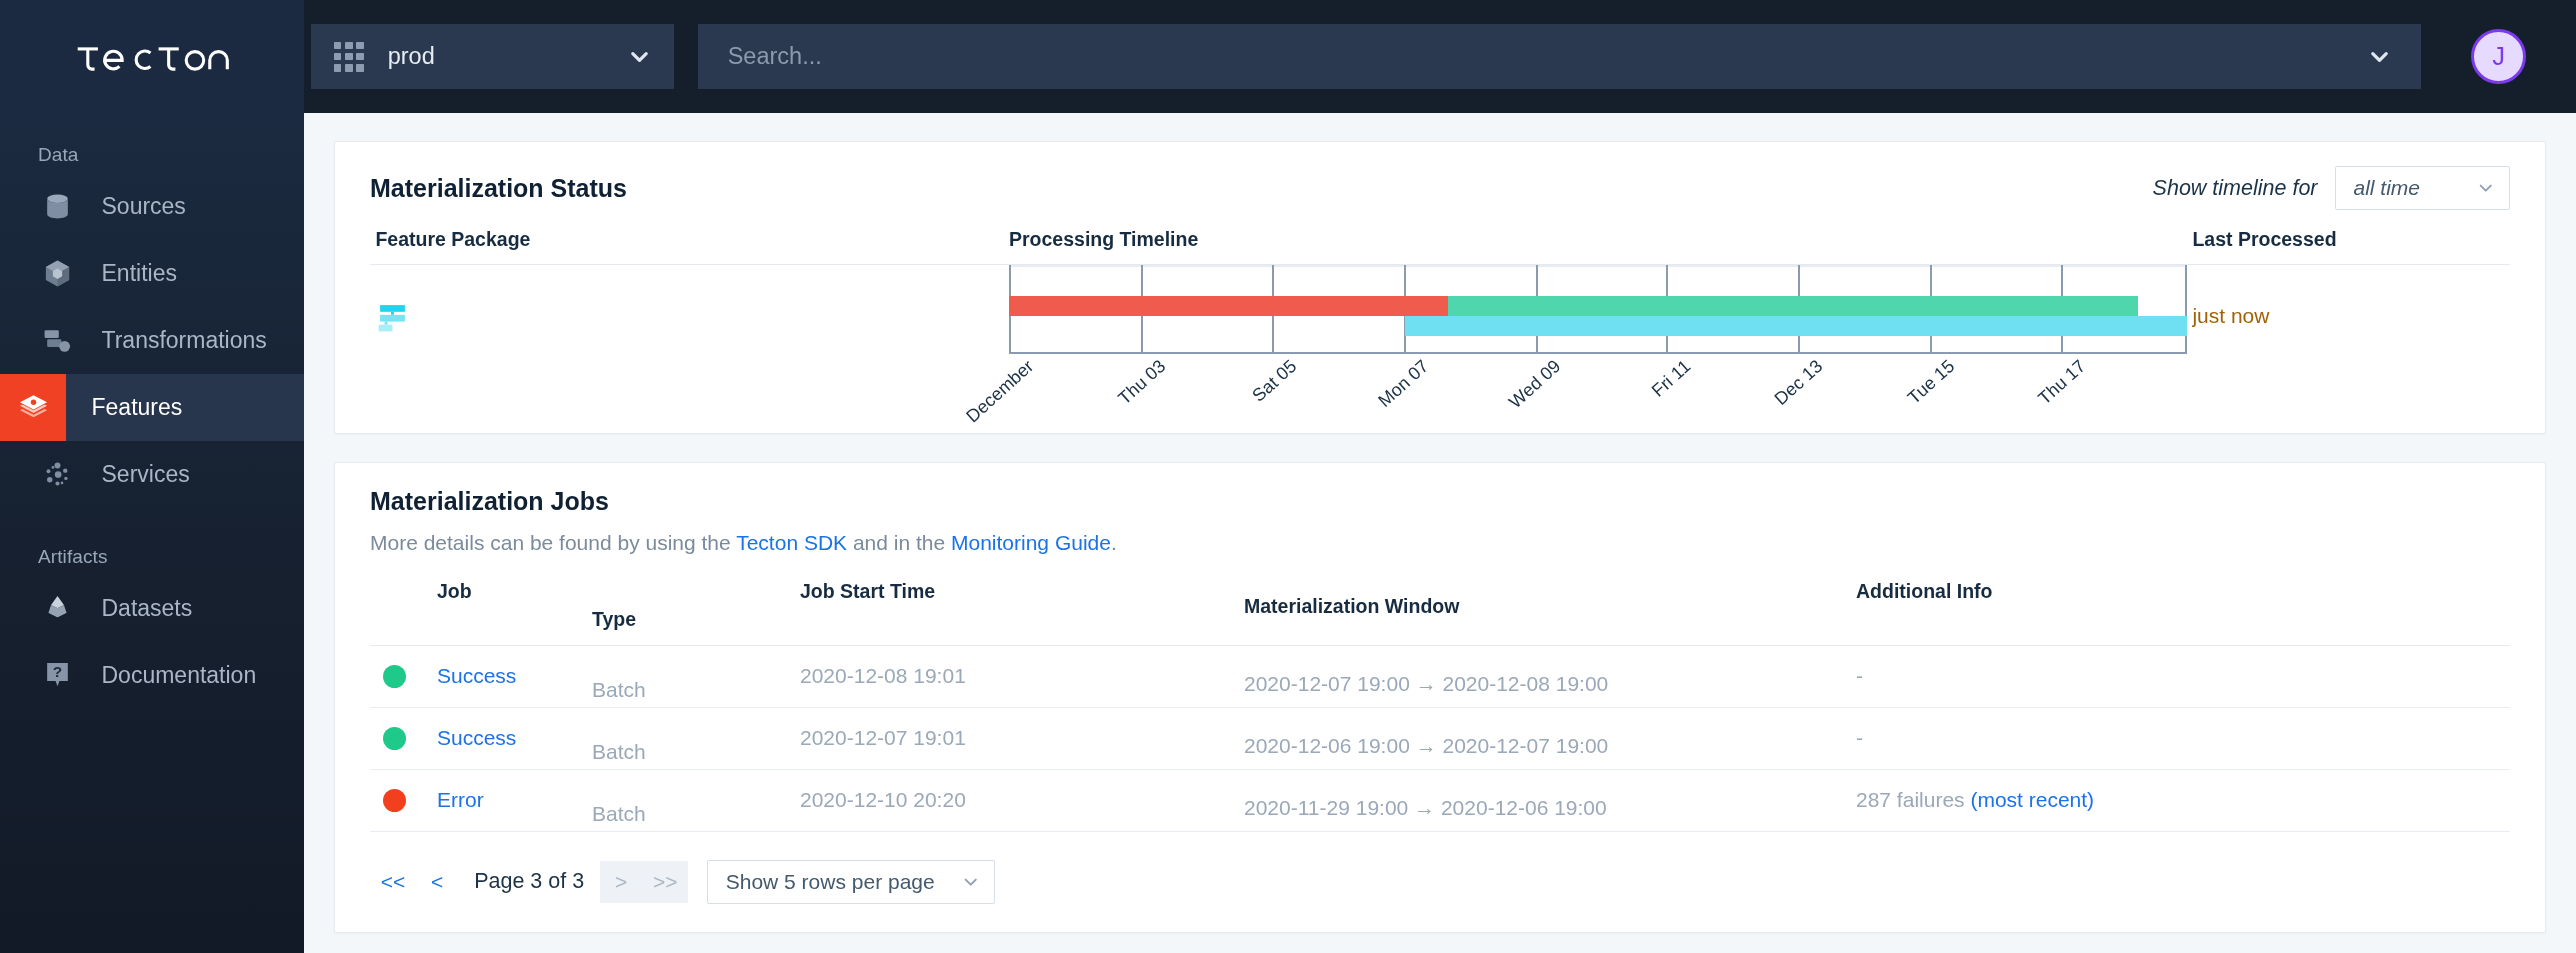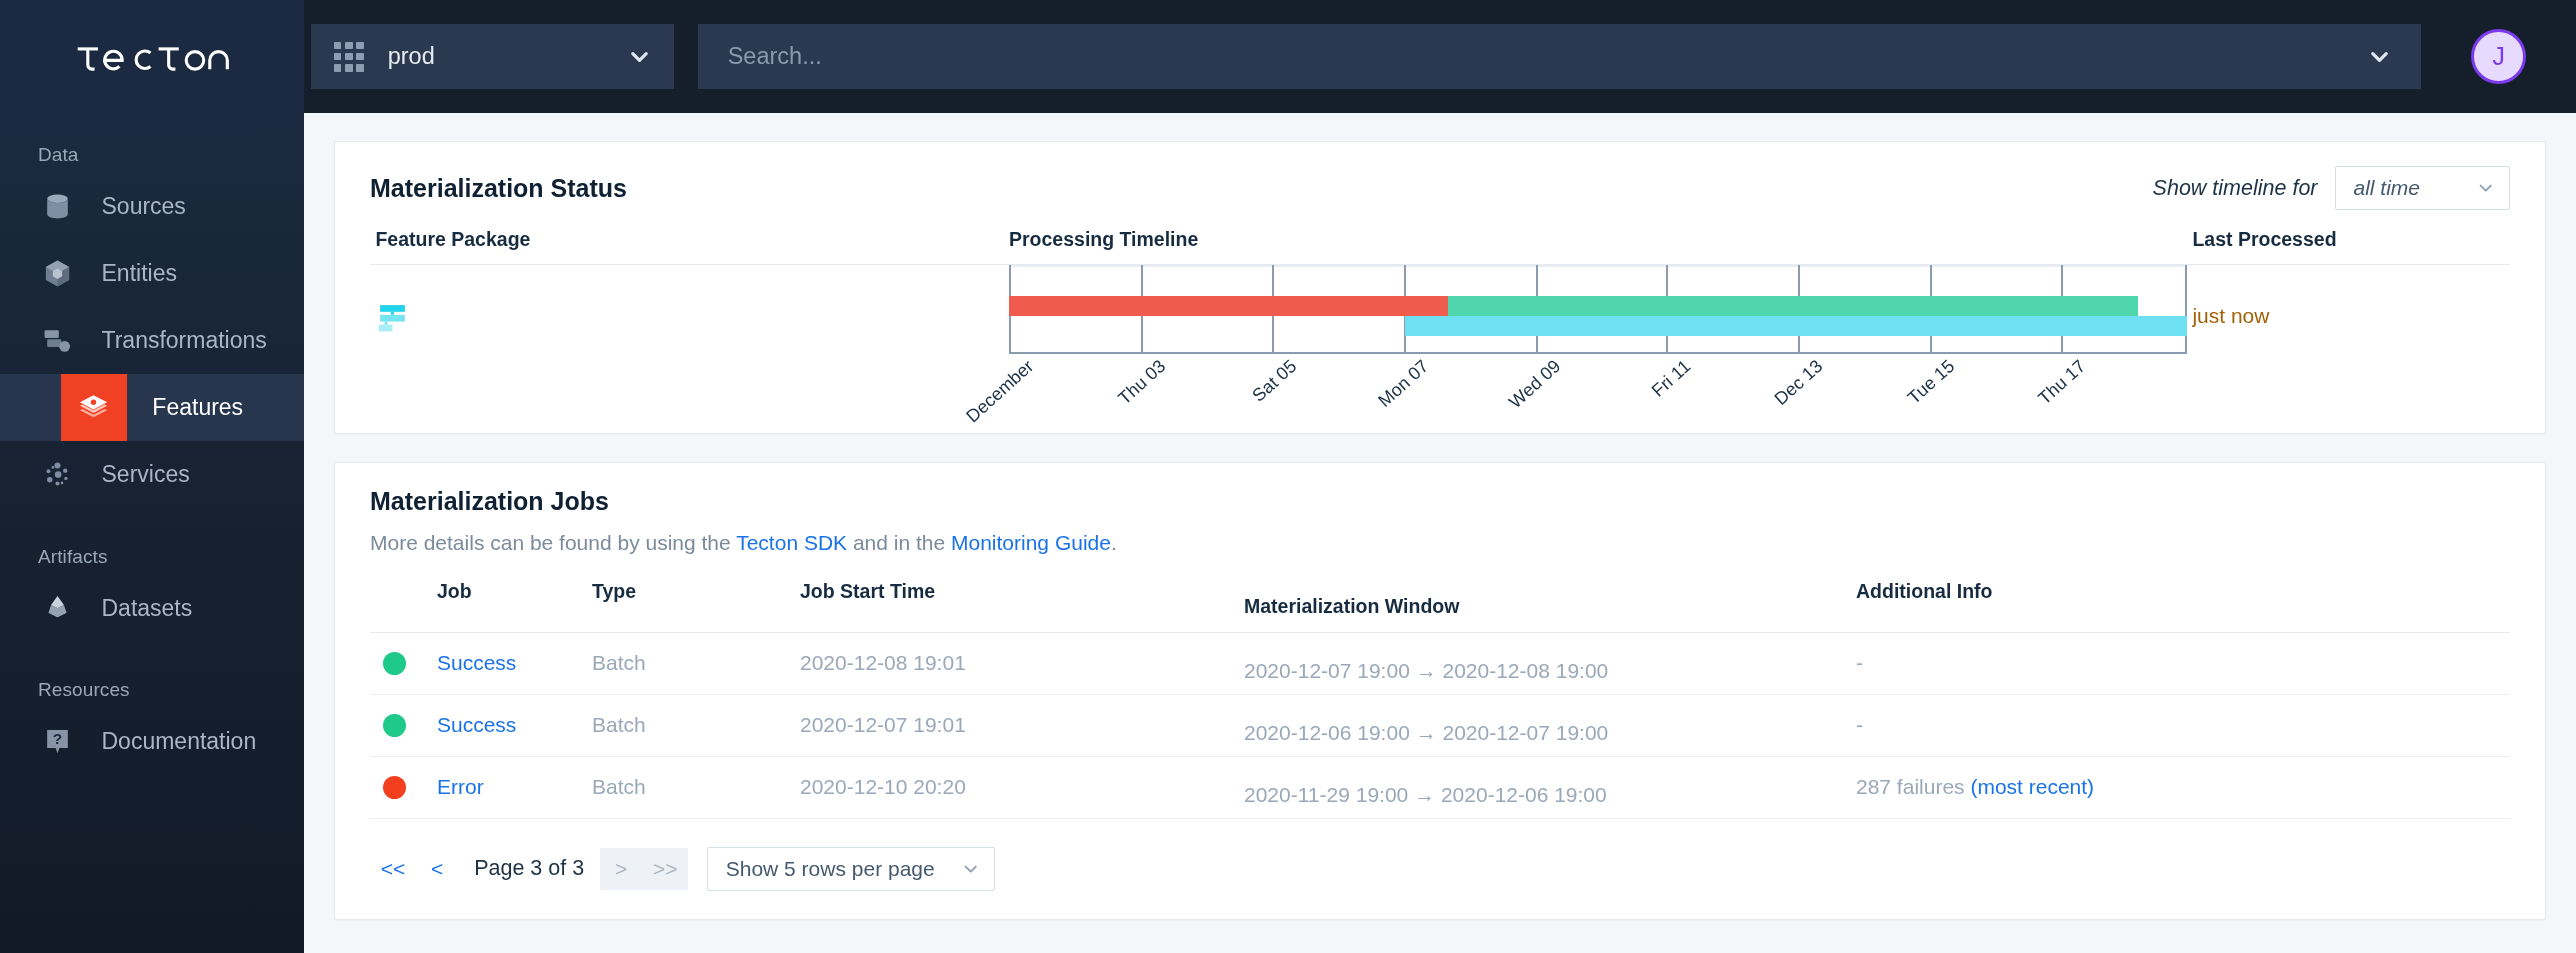--- a/index.html
+++ b/index.html
@@ -62,21 +62,21 @@
   .sidebar {
     width: 304px; flex: 0 0 304px;
     background: linear-gradient(180deg, #1b2a40 0%, #16202f 55%, #121a27 100%);
     padding-top: 16px; position: relative;
   }
   .side-group { font-size: 19px; color: #9aa7b8; padding: 15px 0 6.7px 38px; letter-spacing: 0.1px; }
   .side-item {
     display: flex; align-items: center; height: 67px;
     padding-left: 38px; cursor: pointer; position: relative;
   }
-  .side-item.active { background: #273methods; background: #27364d; justify-content: center; }
+  .side-item.active { background: #273methods; background: #27364d; }
   .side-ico { width: 38px; height: 38px; flex: 0 0 38px; display: flex; align-items: center; justify-content: center; }
   .side-ico svg { width: 31px; height: 31px; display: block; }
   .side-item.active .side-ico {
     width: 66px; height: 67px; flex: 0 0 66px; background: #f04124;
     margin-left: -38px; margin-right: 0;
   }
   .side-label { color: #aab6c6; font-size: 23px; margin-left: 25.5px; line-height: 1.15; }
   .side-item.active .side-label { color: #ffffff; }
   .side-label .sub { display: block; font-size: 20px; }
 
@@ -140,21 +140,21 @@
 
   
   .jobs-desc { font-size: 21px; color: #7b8b9c; margin-top: 15px; }
   .jobs-desc a { color: #1a73e8; text-decoration: none; cursor: pointer; }
 
   .jt { width: 100%; margin-top: 25.5px; }
   .jt-head { display: flex; border-bottom: 0.7px solid #e4e9ef; padding-bottom: 13.4px; }
   .jt-h { font-size: 19.5px; color: #172c40; font-weight: bold; }
   .jc-dot  { width: 67px; flex: 0 0 67px; }
   .jc-job  { width: 155px; flex: 0 0 155px; }
-  .jc-type { width: 208px; flex: 0 0 208px; }
+  .jc-type { width: 208px; flex: 0 0 208px; margin-top: 28px; }
   .jc-start{ width: 444px; flex: 0 0 444px; }
   .jc-win  { width: 612px; flex: 0 0 612px; margin-top: 15px; }
   .jc-info { flex: 1; }
 
   .jt-row { display: flex; align-items: center; height: 62px; border-bottom: 0.7px solid #e9eef3; }
   .dot { width: 23px; height: 23px; border-radius: 50%; margin-left: 13.4px; }
   .job-link { font-size: 21px; color: #1a73e8; cursor: pointer; }
   .cell-txt { font-size: 21px; color: #9aa8b8; }
   .cell-txt a { color: #1a73e8; text-decoration: none; cursor: pointer; }
 
@@ -305,21 +305,20 @@
         <span class="side-ico">
           <svg viewBox="0 0 24 24">
               <path d="M12 3l5 7-5 2.5L7 10z" fill="#c9d2dc"></path>
               <path d="M12 12.5l7 3.5-7 3.5-7-3.5z" fill="#7a8798"></path>
               <path d="M7 10l5 2.5 5-2.5 2 6-7 3.5L5 16z" fill="#95a2b2"></path>
             </svg>
         </span>
         <span class="side-label">Datasets</span>
       </div>
 
-      <div class="side-group" style="padding-top:38px">Resources</div>
 
 
       <div class="side-item">
         <span class="side-ico">
           <svg viewBox="0 0 24 24">
               <path d="M4 3h16v14h-6.5L12 21l-1.5-4H4z" fill="#8794a7"></path>
               <text x="12" y="14" font-size="12" font-family="Liberation Sans, sans-serif" font-weight="bold" fill="#1b2a40" text-anchor="middle">?</text>
             </svg>
         </span>
         <span class="side-label">Documentation</span>

